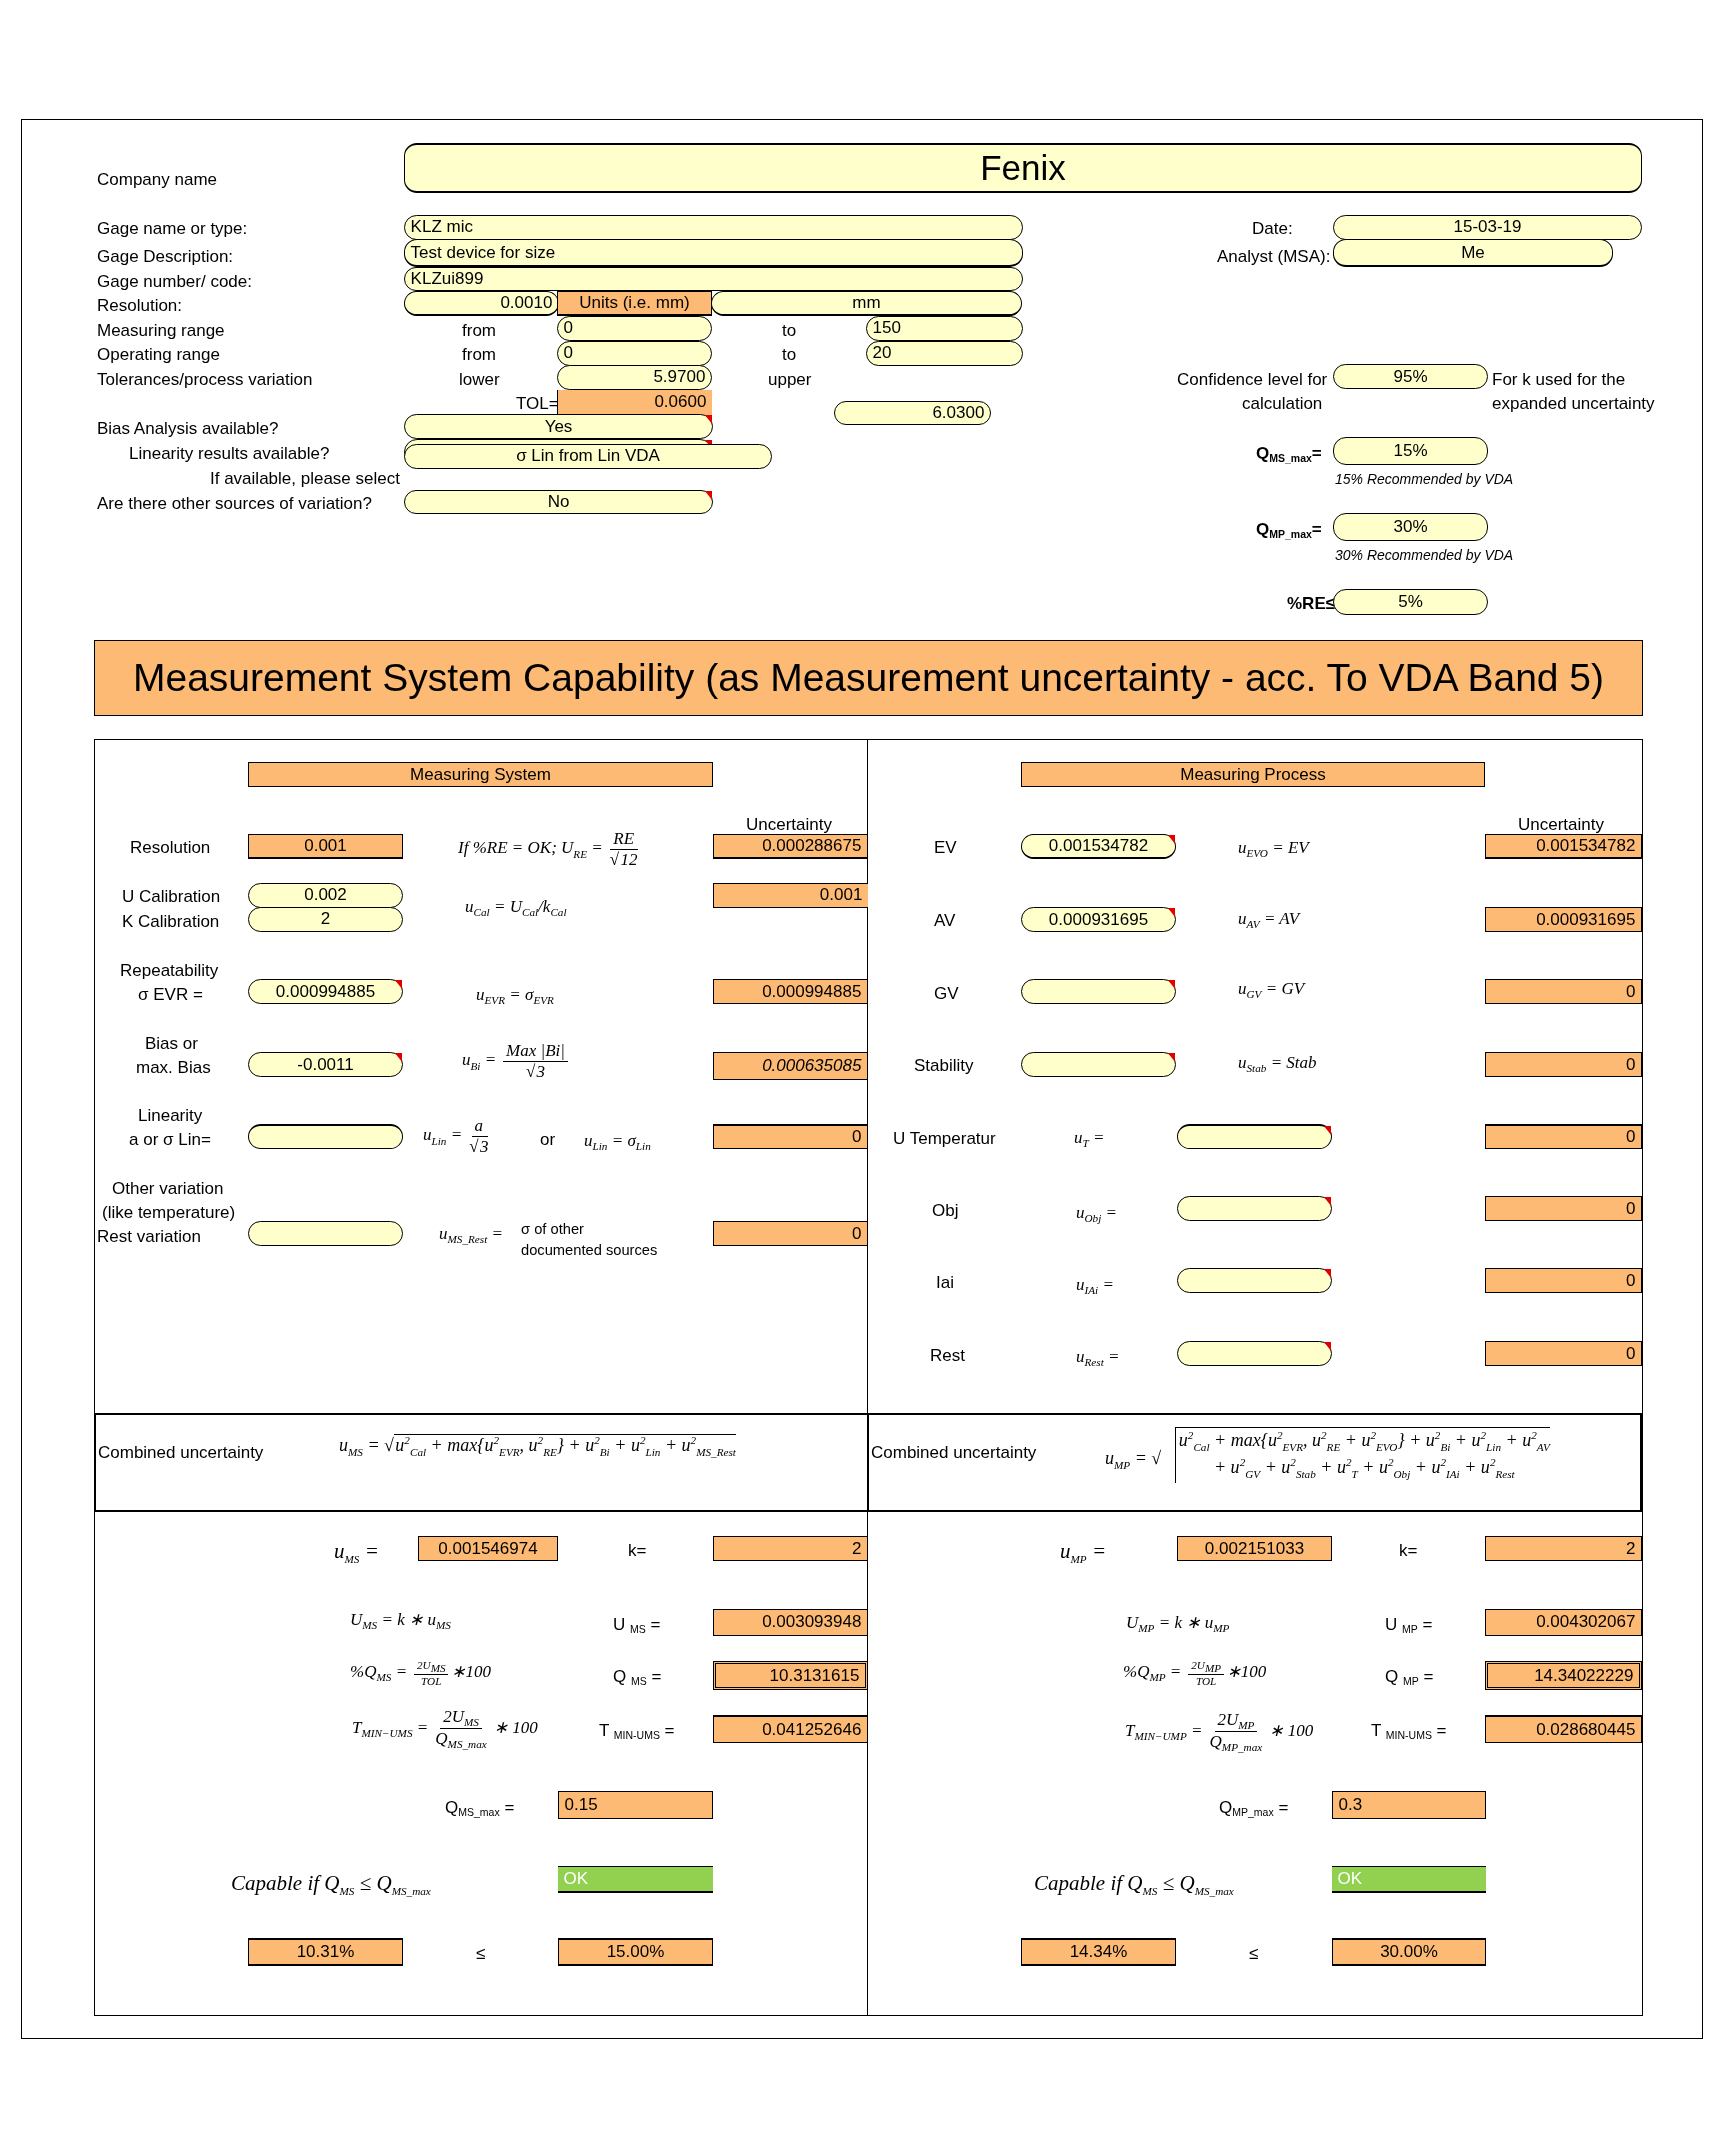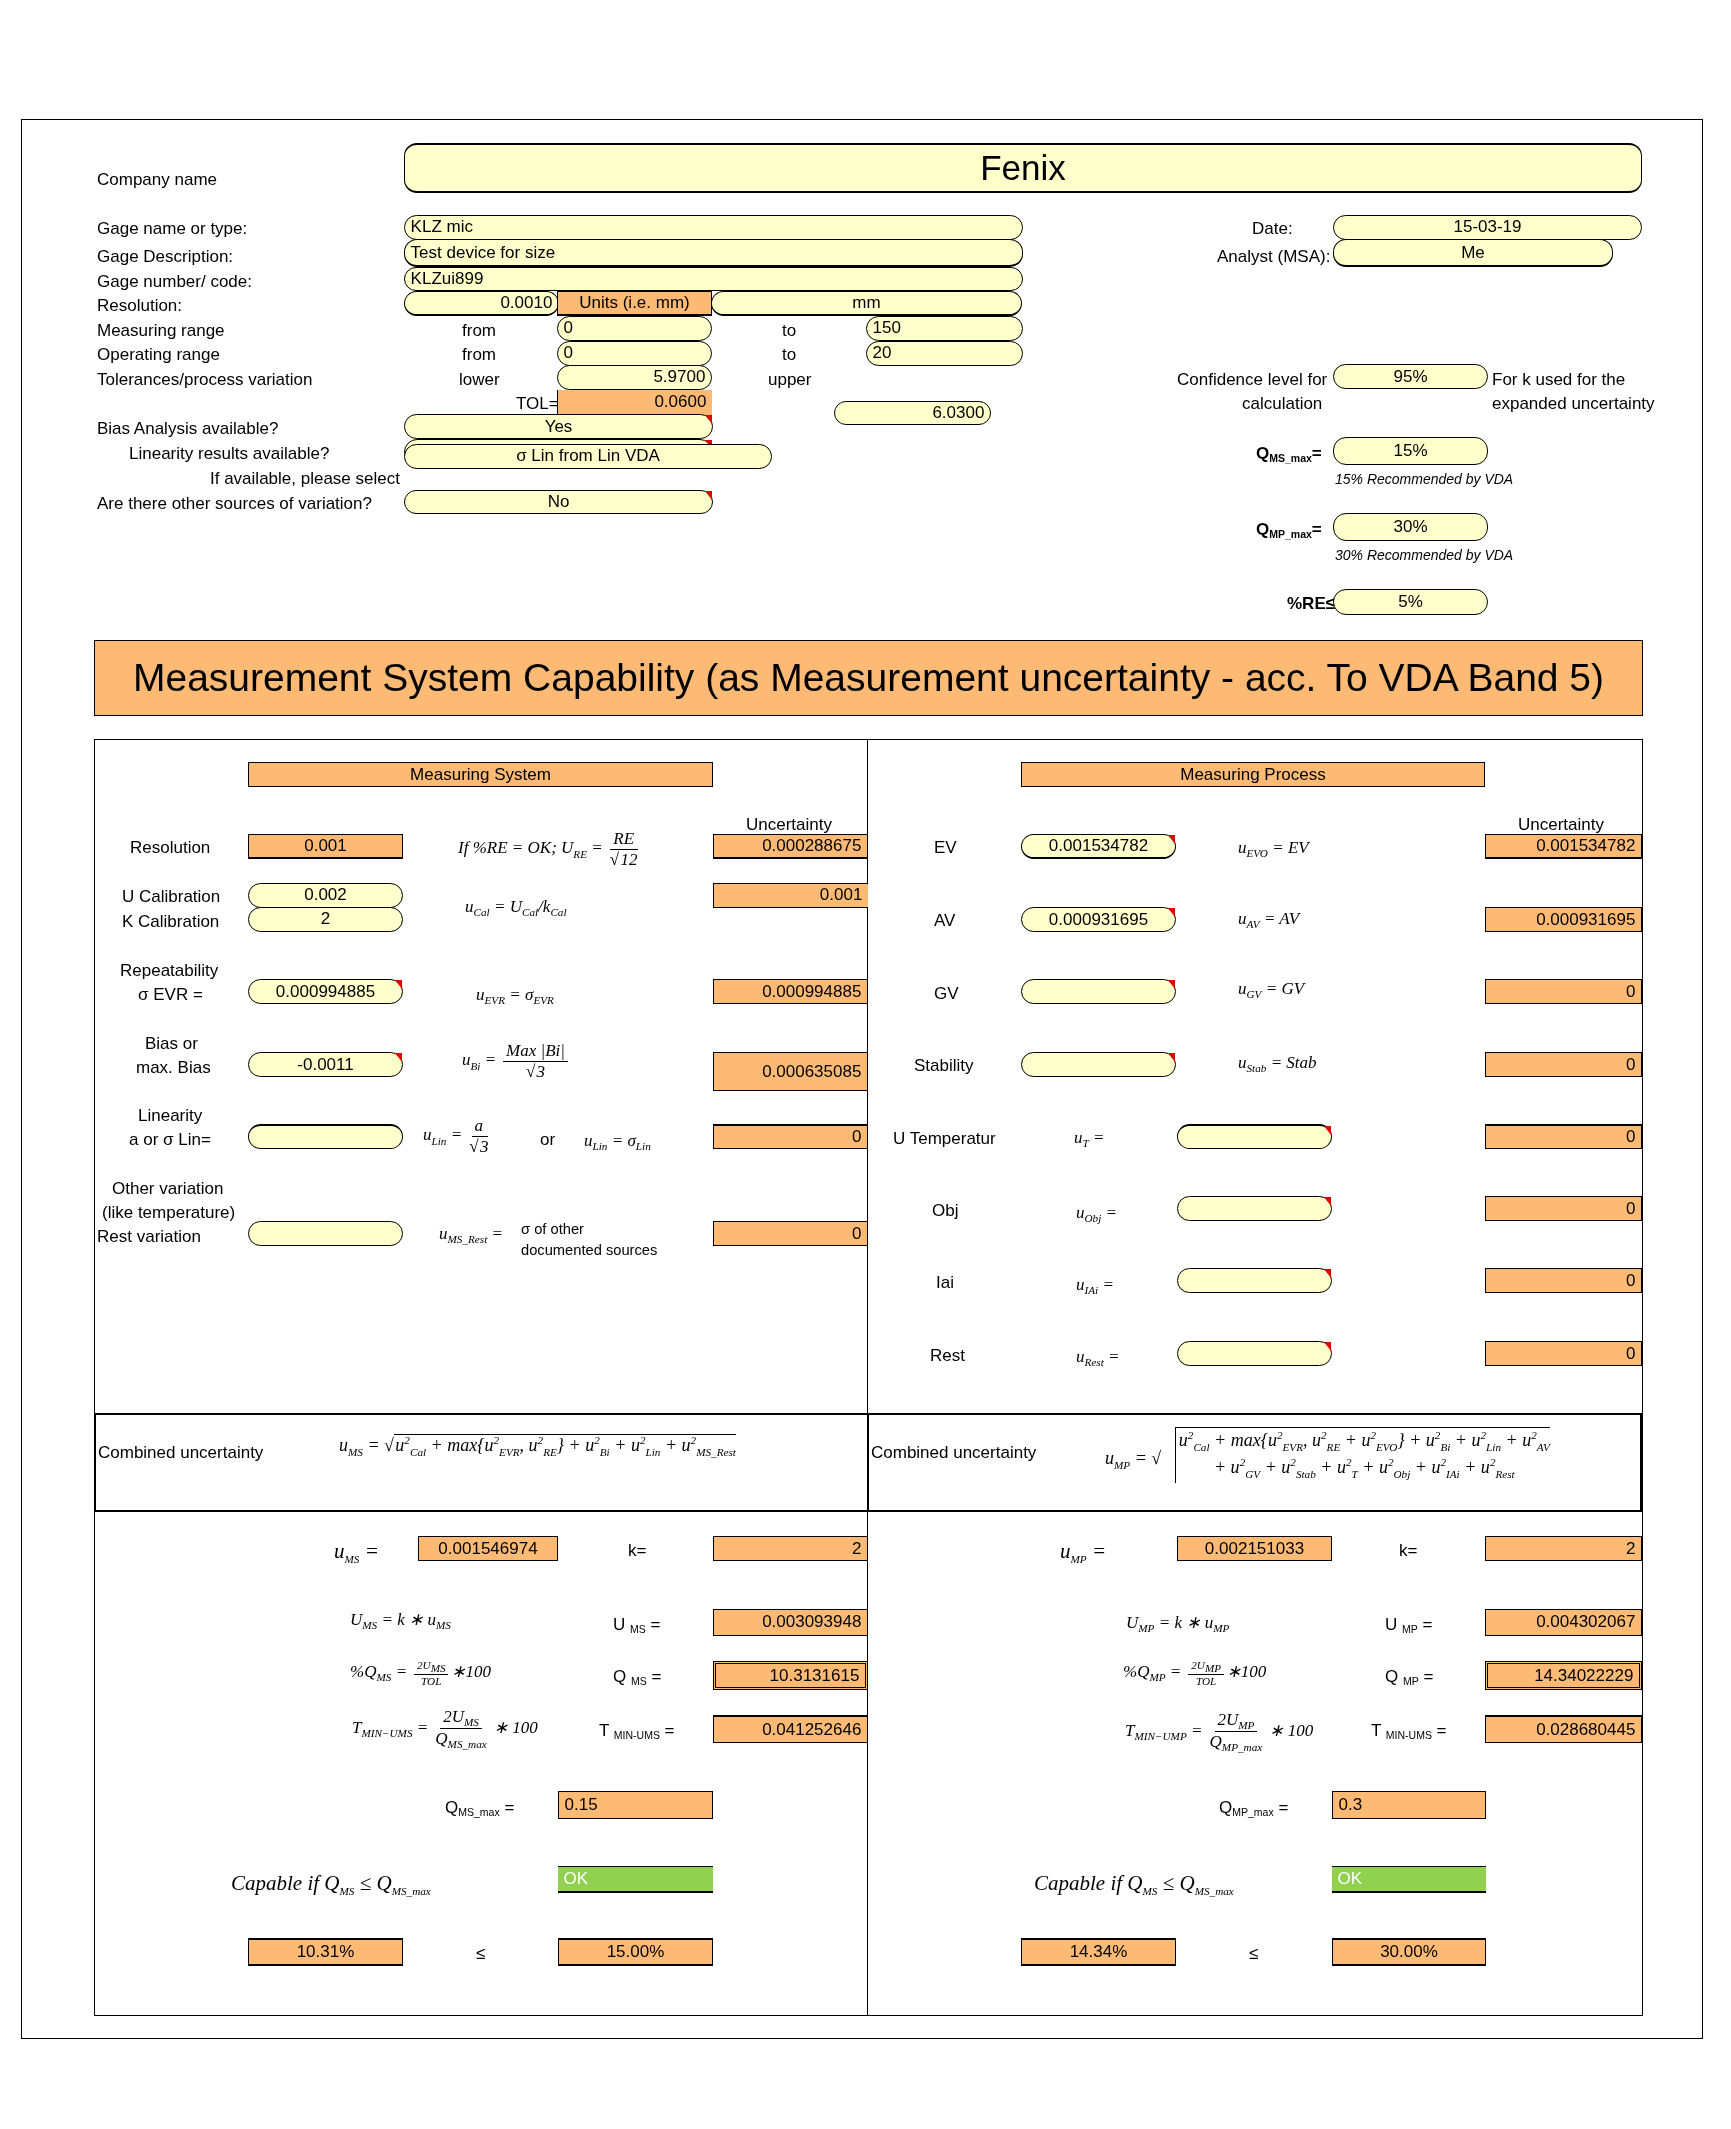--- a/index.html
+++ b/index.html
@@ -128,21 +128,21 @@
 <div class="abs math" style="left:476px;top:985px;">u<sub>EVR</sub> = σ<sub>EVR</sub></div>
 <div class="cell w r" style="left:713px;top:979px;width:155px;height:25px;">0.000994885</div>
 
 <div class="abs lbl" style="left:145px;top:1035px;">Bias or</div>
 <div class="abs lbl" style="left:136px;top:1059px;">max. Bias</div>
 <div class="cell y c flag" style="left:248px;top:1052px;width:155px;height:25px;">-0.0011</div>
 <div class="abs math" style="left:462px;top:1041px;">u<sub>Bi</sub> = <span class="frac">
       <span class="num">Max |Bi|</span>
       <span>√<span class="sqrt">3</span></span>
     </span></div>
-<div class="cell w r" style="left:713px;top:1052px;width:155px;height:39px;">0.000635085</div>
+<div class="cell w r" style="left:713px;top:1052px;width:155px;height:28px;font-style:italic;">0.000635085</div>
 
 <div class="abs lbl" style="left:138px;top:1107px;">Linearity</div>
 <div class="abs lbl" style="left:129px;top:1131px;">a  or σ Lin=</div>
 <div class="cell y c thick-t" style="left:248px;top:1124px;width:155px;height:25px;"></div>
 <div class="abs math" style="left:423px;top:1116px;">u<sub>Lin</sub> = <span class="frac">
       <span class="num">a</span>
       <span>√<span class="sqrt">3</span></span>
     </span></div>
 <div class="abs lbl" style="left:540px;top:1131px;">or</div>
 <div class="abs math" style="left:584px;top:1131px;">u<sub>Lin</sub> = σ<sub>Lin</sub></div>

